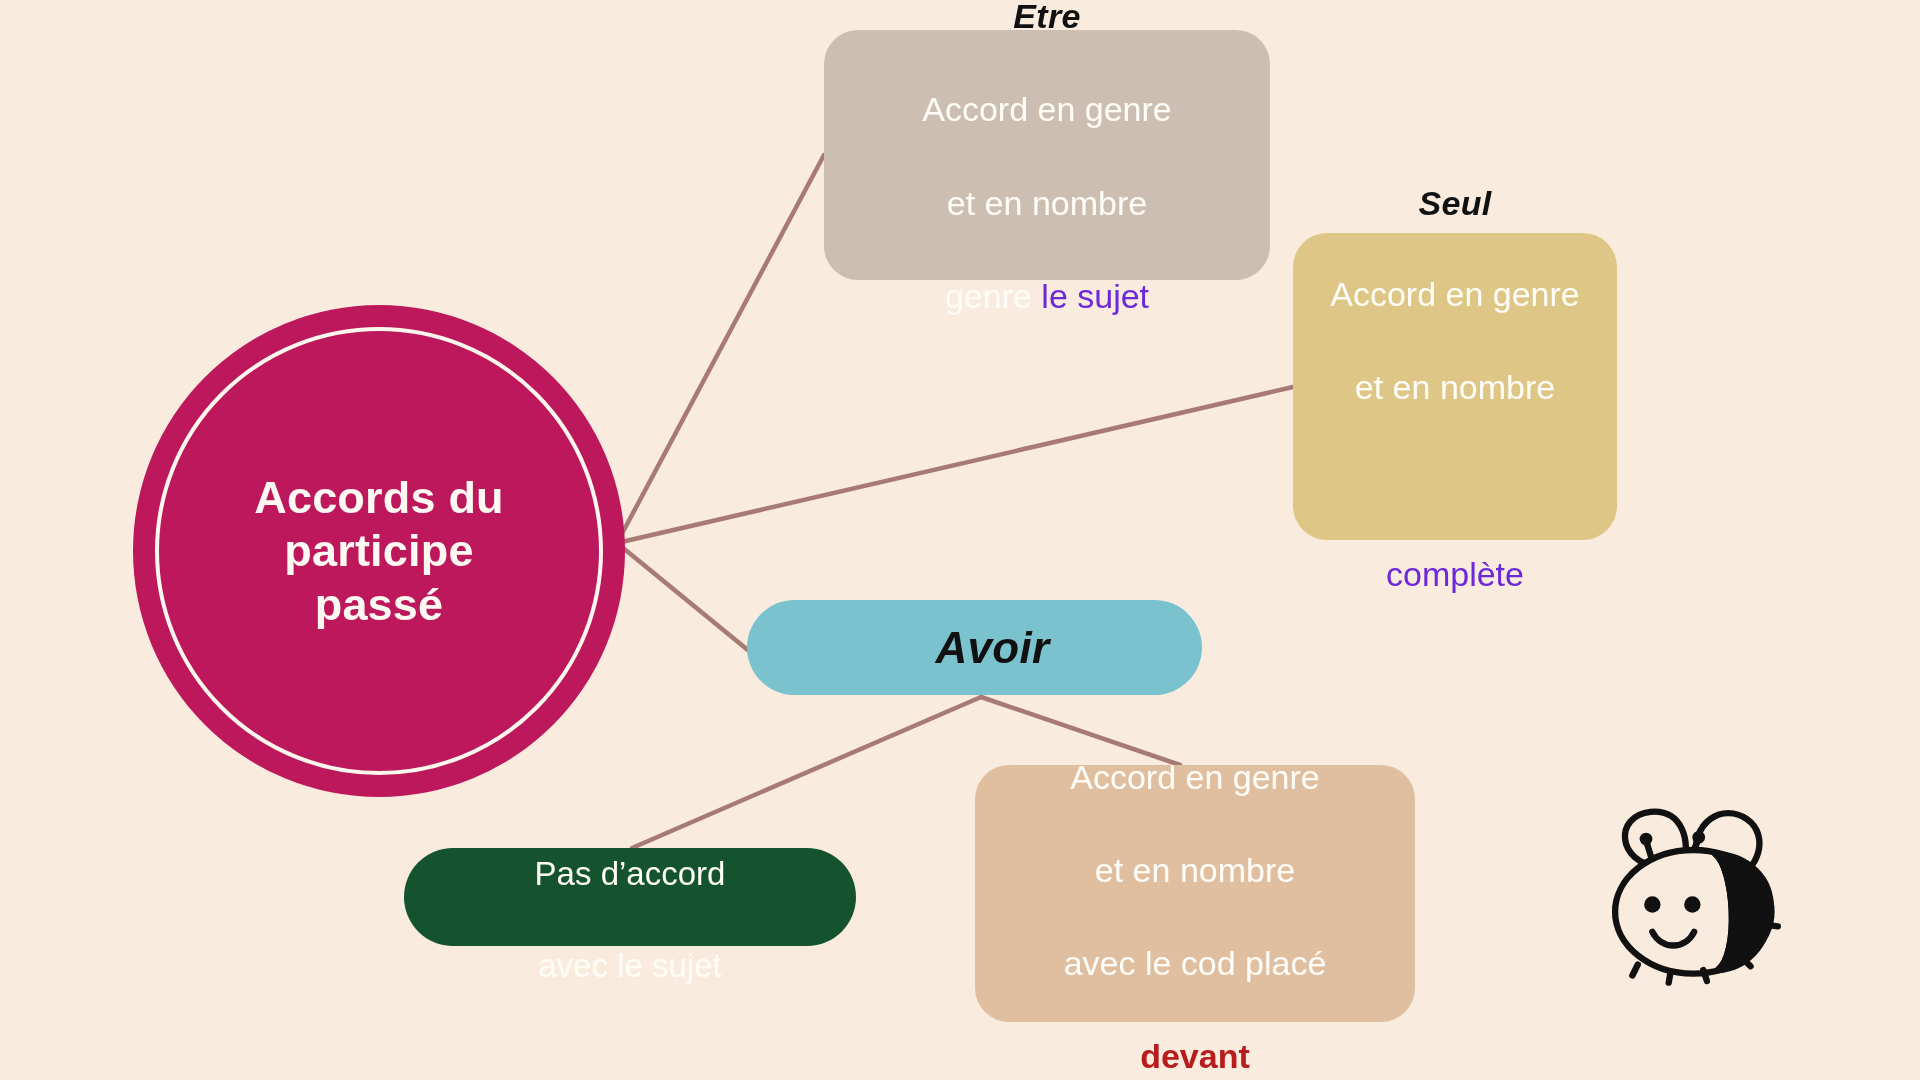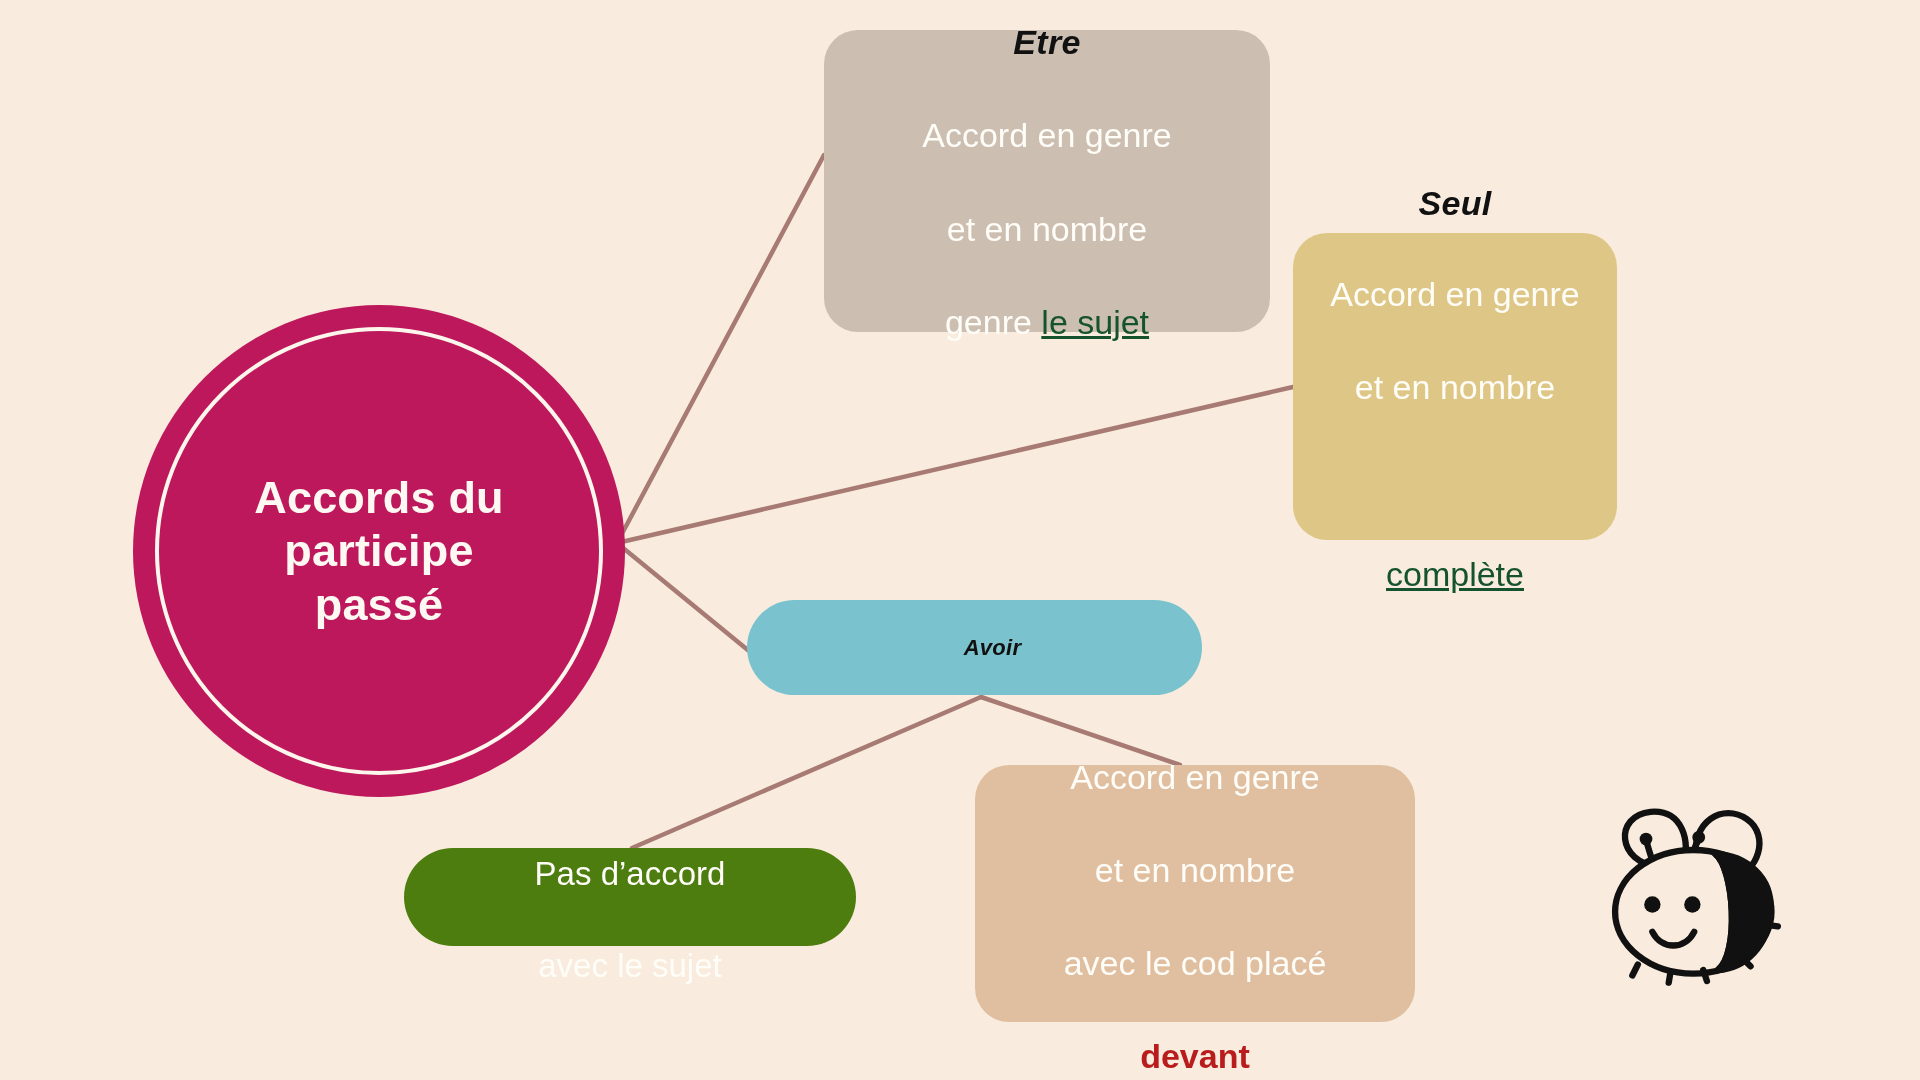--- a/index.html
+++ b/index.html
@@ -81,34 +81,33 @@
     color: #111111;
     font-weight: bold;
     font-style: italic;
     letter-spacing: 0.3px;
   }
   .node .node-body {
     color: #FFFDF8;
     white-space: pre-line;
   }
   .node .hl {
-    color: #14532d;
-    text-decoration: underline;
+    color: #6d28d9;
   }
   .node .hl-bold {
     color: #b91c1c;
     font-weight: bold;
   }
 
   
   #node-etre {
     left: 824px;
     top: 30px;
     width: 446px;
-    height: 302px;
+    height: 250px;
     background: #CCBFB1;
     border-radius: 34px;
     padding-top: 6px;
   }
   #node-etre .node-title { font-size: 34px; margin-bottom: 4px; }
   #node-etre .node-body { font-size: 34px; line-height: 1.37; }
 
   
   #node-seul {
     left: 1293px;
@@ -126,31 +125,31 @@
   #node-avoir {
     left: 747px;
     top: 600px;
     width: 455px;
     height: 95px;
     background: #7AC3CE;
     border-radius: 48px;
     justify-content: center;
   }
   #node-avoir .node-title {
-    font-size: 22px;
+    font-size: 44px;
     margin-left: 36px;
   }
 
   
   #node-pas-daccord {
     left: 404px;
     top: 848px;
     width: 452px;
     height: 98px;
-    background: #4d7c0f;
+    background: #14532d;
     border-radius: 49px;
   }
   #node-pas-daccord .node-body { font-size: 33px; line-height: 1.38; }
 
   
   #node-cod {
     left: 975px;
     top: 765px;
     width: 440px;
     height: 257px;

